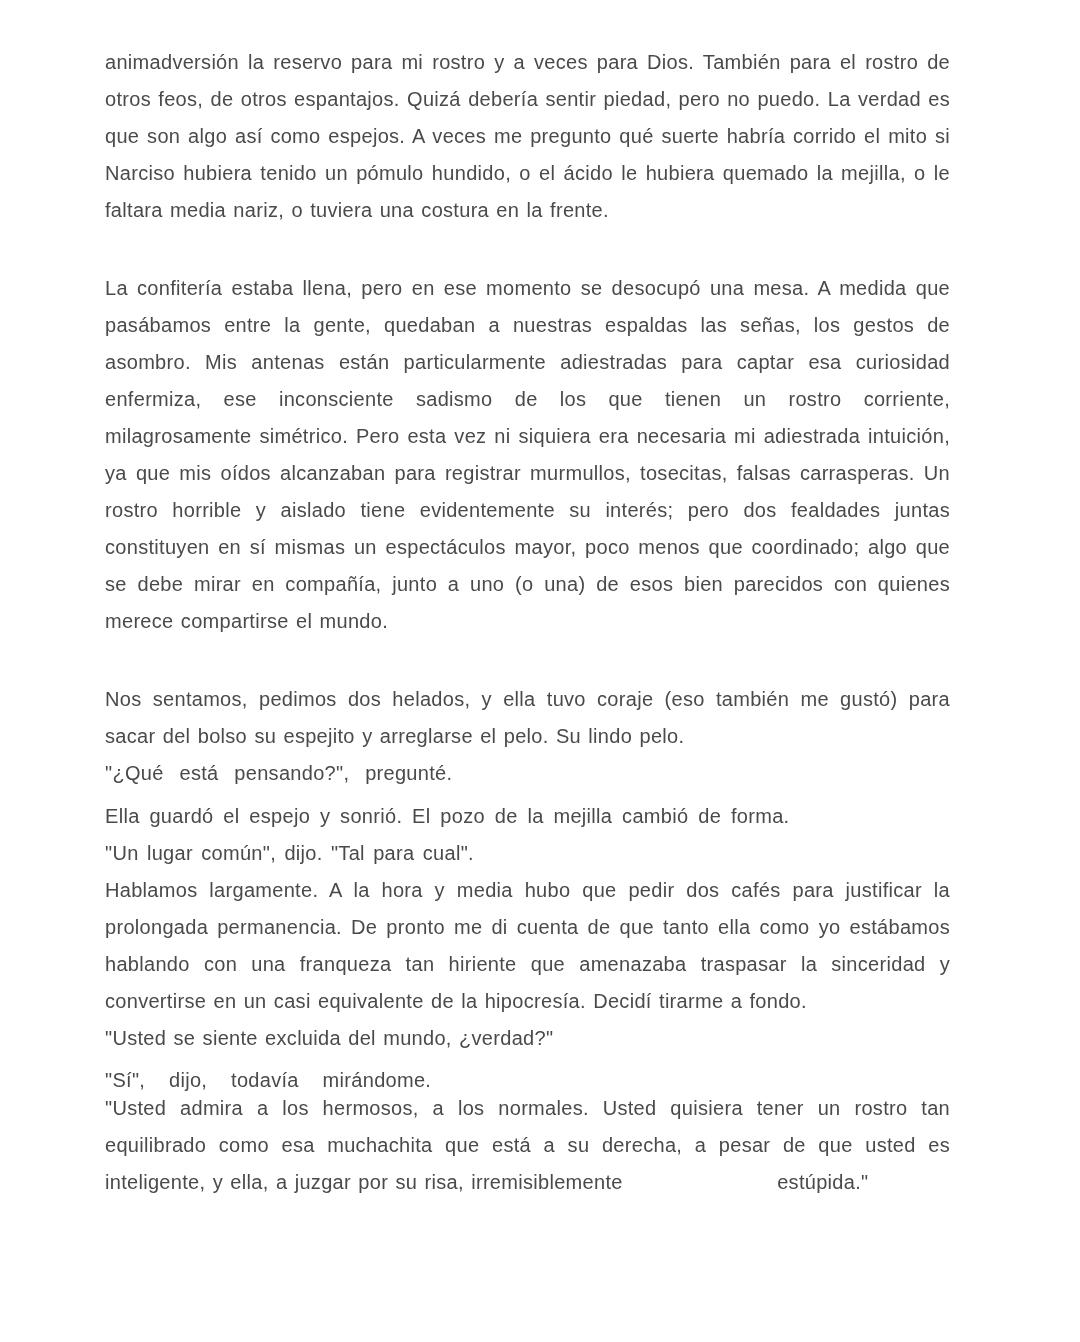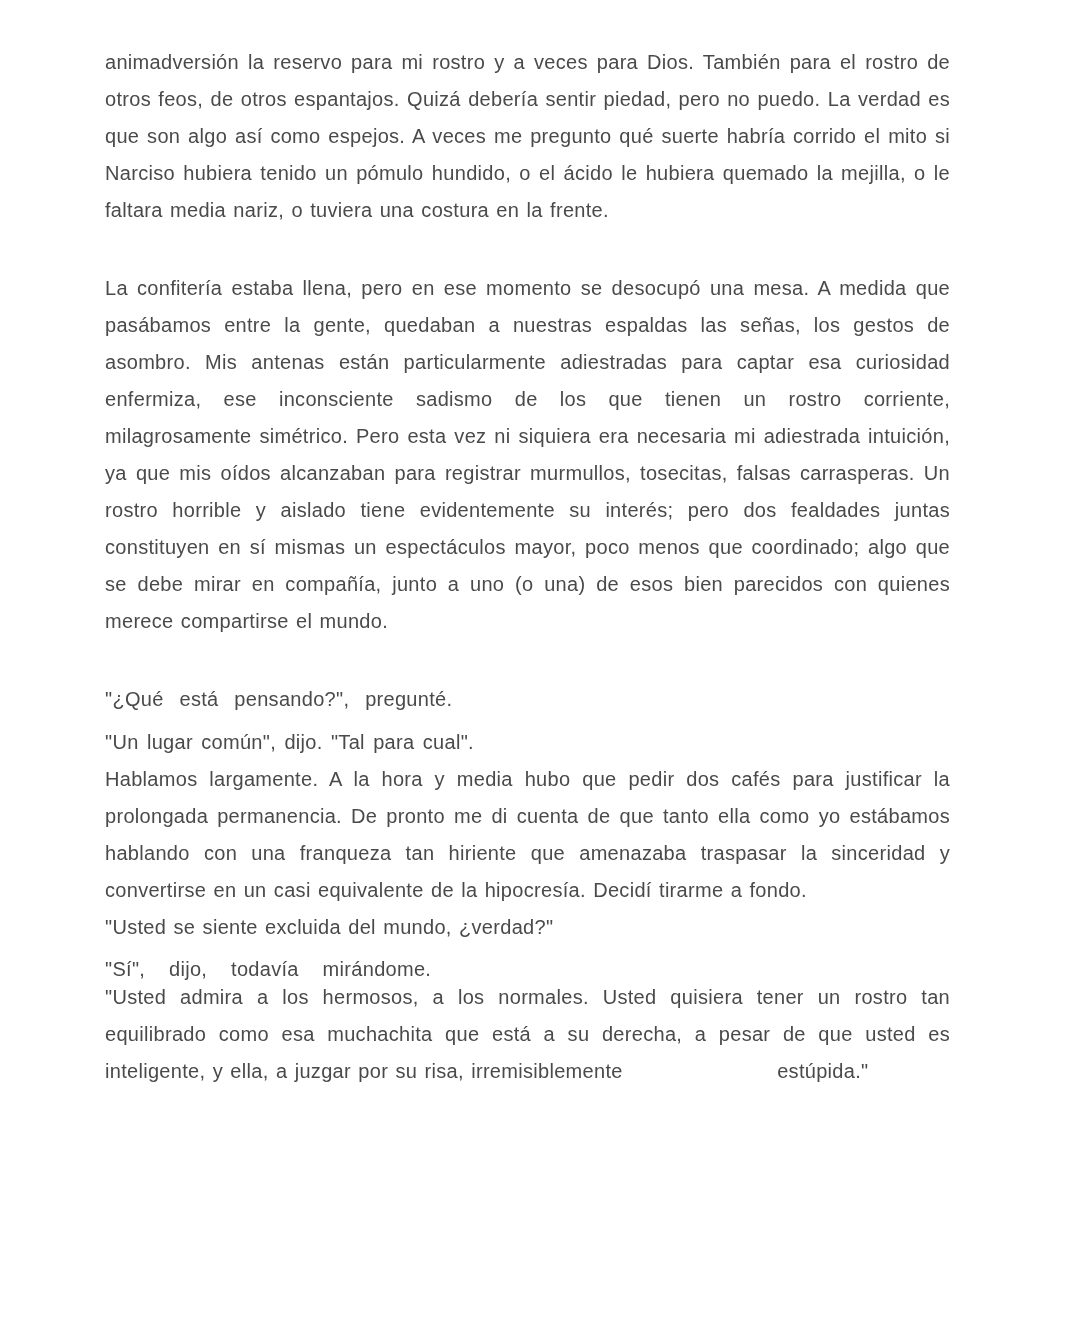--- a/index.html
+++ b/index.html
@@ -37,19 +37,21 @@
   .ws-wider  { word-spacing: 18px; }  
   .ws-mid    { word-spacing: 4px; }
   .ws-slight { word-spacing: 2.5px; }
 </style>
 </head>
 <body>
 
 <div class="page">
   <p class="block justify gap-after">animadversión la reservo para mi rostro y a veces para Dios. También para el rostro de otros feos, de otros espantajos. Quizá debería sentir piedad, pero no puedo. La verdad es que son algo así como espejos.  A veces me pregunto qué suerte habría corrido el mito si Narciso hubiera tenido un pómulo hundido, o el ácido le hubiera quemado la mejilla, o le faltara media nariz, o tuviera una costura en la frente.</p>
   <p class="block justify gap-after">La confitería estaba llena, pero en ese momento se desocupó una mesa. A medida que pasábamos entre la gente, quedaban a nuestras espaldas las señas, los gestos de asombro. Mis antenas están particularmente adiestradas para captar esa curiosidad enfermiza, ese inconsciente sadismo de los que tienen un rostro corriente, milagrosamente simétrico. Pero esta vez ni siquiera era necesaria mi adiestrada intuición, ya que mis oídos alcanzaban para registrar murmullos, tosecitas, falsas carrasperas. Un rostro horrible y aislado tiene evidentemente su interés; pero dos fealdades juntas constituyen en sí mismas un espectáculos mayor, poco menos que coordinado; algo que se debe mirar en compañía, junto a uno (o una) de esos bien parecidos con quienes merece compartirse el mundo.</p>
+  <p class="block justify">Nos sentamos, pedimos dos helados, y ella tuvo coraje (eso también me gustó) para sacar del bolso su espejito y arreglarse el pelo. Su lindo pelo.</p>
   <p class="block ws-wide mb-6">"¿Qué está pensando?", pregunté.</p>
+  <p class="block ws-mid">Ella guardó el espejo y sonrió. El pozo de la mejilla cambió de forma.</p>
   <p class="block ws-slight">"Un lugar común", dijo. "Tal para cual".</p>
   <p class="block justify">Hablamos largamente. A la hora y media hubo que pedir dos cafés para justificar la prolongada permanencia. De pronto me di cuenta de que tanto ella como yo estábamos hablando con una franqueza tan hiriente que amenazaba traspasar la sinceridad y convertirse en un casi equivalente de la hipocresía. Decidí tirarme a fondo.</p>
   <p class="block mb-5">"Usted se siente excluida del mundo, ¿verdad?"</p>
   <p class="block ws-wider tight-after">"Sí", dijo, todavía mirándome.</p>
   <p class="block justify">"Usted admira a los hermosos, a los normales. Usted quisiera tener un rostro tan equilibrado como esa muchachita que está a su derecha, a pesar de que usted es inteligente, y ella, a juzgar por su risa, irremisiblemente&nbsp;&nbsp;&nbsp;&nbsp;&nbsp;&nbsp;&nbsp;&nbsp;&nbsp;&nbsp;&nbsp;&nbsp;&nbsp;&nbsp;&nbsp;&nbsp;&nbsp;&nbsp;&nbsp;&nbsp; estúpida."</p>
 </div>
 
 </body></html>

